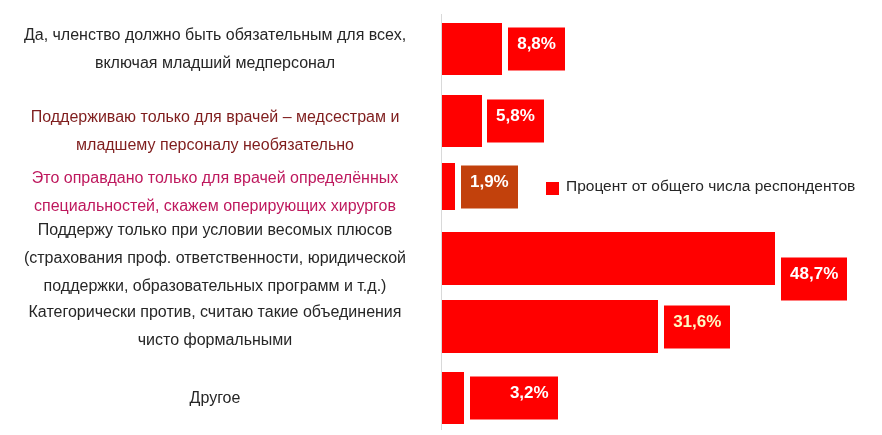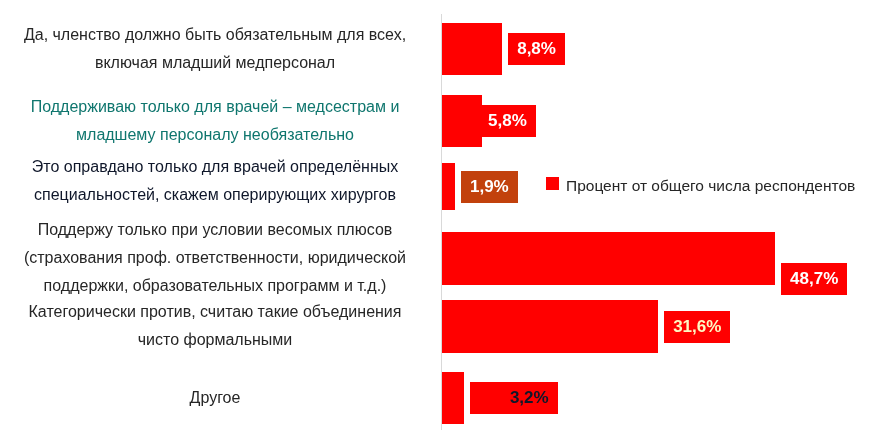--- a/index.html
+++ b/index.html
@@ -48,37 +48,37 @@
   .bar {
     position: absolute;
     left: 0;
     top: 0;
     height: 100%;
   }
   .bar-value {
     position: absolute;
     top: 50%;
     transform: translateY(-50%);
-    height: 32px;
+    height: 43px;
     line-height: 32px;
     padding: 0 9px;
     font-size: 17px;
     font-weight: bold;
     color: #ffffff;
     white-space: nowrap;
     box-sizing: border-box;
   }
 
   
   .legend {
     position: absolute;
     left: 546px;
     top: 177px;
     display: flex;
-    align-items: flex-start;
+    align-items: flex-end;
     gap: 7px;
   }
   .legend-swatch {
     width: 13px;
     height: 13px;
     flex: 0 0 auto;
   }
   .legend-text {
     font-size: 15.5px;
     color: #262626;
@@ -88,59 +88,59 @@
 </style>
 </head>
 <body>
 
 <div id="chart-root" style="background: rgb(255, 255, 255);">
 
   <div class="axis-line" style="background: rgb(217, 217, 217);"></div>
 
   <div class="cat-label" style="top: 49px; color: rgb(38, 38, 38);">Да, членство должно быть обязательным для всех,
 включая младший медперсонал</div>
-  <div class="cat-label" style="top: 121px; color: #0f766e;">Поддерживаю только для врачей – медсестрам и
+  <div class="cat-label" style="top: 131px; color: #7f1d1d;">Поддерживаю только для врачей – медсестрам и
 младшему персоналу необязательно</div>
-  <div class="cat-label" style="top: 181px; color: #0f172a;">Это оправдано только для врачей определённых
+  <div class="cat-label" style="top: 192px; color: #be185d;">Это оправдано только для врачей определённых
 специальностей, скажем оперирующих хирургов</div>
   <div class="cat-label" style="top: 258px; color: rgb(38, 38, 38);">Поддержу только при условии весомых плюсов
 (страхования проф. ответственности, юридической
 поддержки, образовательных программ и т.д.)</div>
   <div class="cat-label" style="top: 326px; color: rgb(38, 38, 38);">Категорически против, считаю такие объединения
 чисто формальными</div>
   <div class="cat-label" style="top: 398px; color: rgb(38, 38, 38); text-align: center;">Другое</div>
 
   <div class="bar-row" style="top:23px;height:52px;">
     <div class="bar" style="width: 60.192px; background: rgb(255, 0, 0);"></div>
     <div class="bar-value" style="left: 66.192px; background: rgb(255, 0, 0); color: rgb(255, 255, 255);">8,8%</div>
   </div>
 
   <div class="bar-row" style="top:95px;height:52px;">
     <div class="bar" style="width: 39.672px; background: rgb(255, 0, 0);"></div>
-    <div class="bar-value" style="left: 37px; background: rgb(255, 0, 0); color: rgb(255, 255, 255);">5,8%</div>
+    <div class="bar-value" style="left: 45px; background: rgb(255, 0, 0); color: rgb(255, 255, 255);">5,8%</div>
   </div>
 
   <div class="bar-row" style="top:163px;height:47px;">
     <div class="bar" style="width: 12.996px; background: rgb(255, 0, 0);"></div>
     <div class="bar-value" style="left: 18.996px; background: #c2410c; color: rgb(255, 255, 255);">1,9%</div>
   </div>
 
   <div class="bar-row" style="top:232px;height:53px;">
     <div class="bar" style="width: 333.108px; background: rgb(255, 0, 0);"></div>
     <div class="bar-value" style="left: 339.108px; background: rgb(255, 0, 0); color: rgb(255, 255, 255); margin-top: 20px;">48,7%</div>
   </div>
 
   <div class="bar-row" style="top:300px;height:53px;">
     <div class="bar" style="width: 216.144px; background: rgb(255, 0, 0);"></div>
     <div class="bar-value" style="left: 222.144px; background: rgb(255, 0, 0); color: #fef9c3;">31,6%</div>
   </div>
 
   <div class="bar-row" style="top:372px;height:52px;">
     <div class="bar" style="width: 21.888px; background: rgb(255, 0, 0);"></div>
-    <div class="bar-value" style="left: 27.888px; background: rgb(255, 0, 0); color: #0f172a; padding-left: 40px;">3,2%</div>
+    <div class="bar-value" style="left: 27.888px; background: rgb(255, 0, 0); color: #ffffff; padding-left: 40px;">3,2%</div>
   </div>
 
   <div class="legend">
     <span class="legend-swatch" style="background: rgb(255, 0, 0);"></span>
     <span class="legend-text" style="color: rgb(38, 38, 38);">Процент от общего числа респондентов</span>
   </div>
 
 </div>
 
 </body></html>

